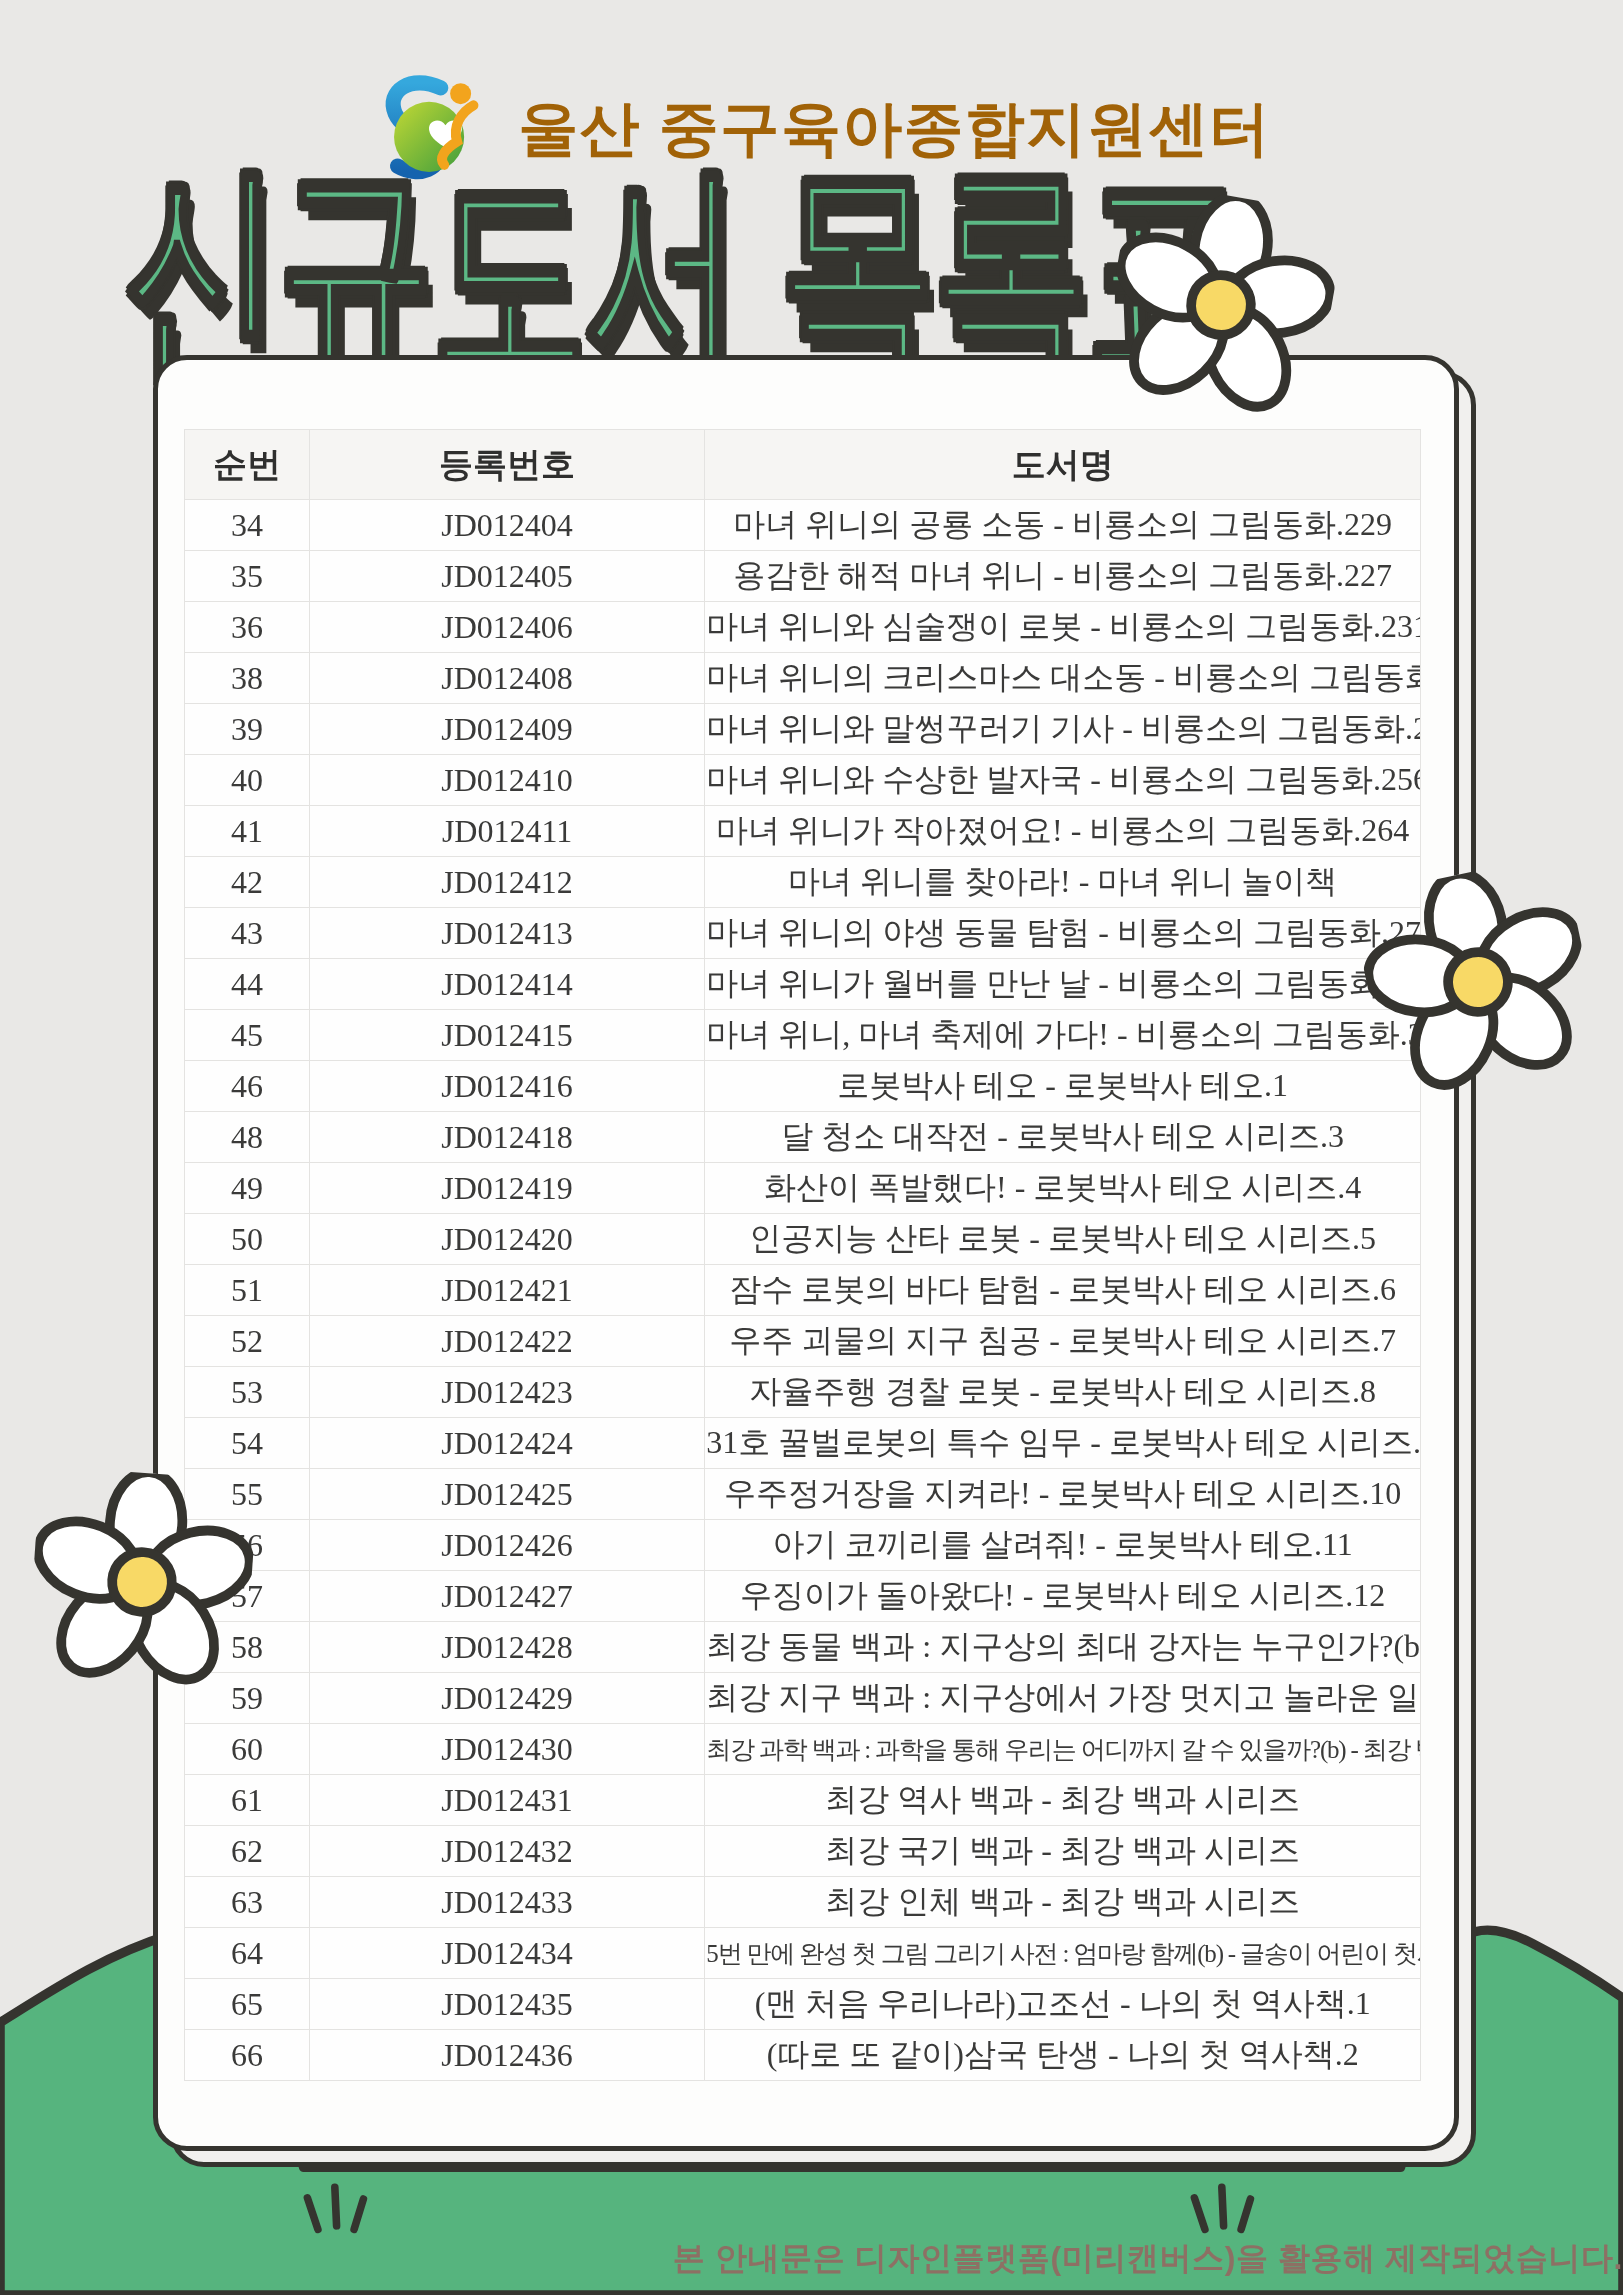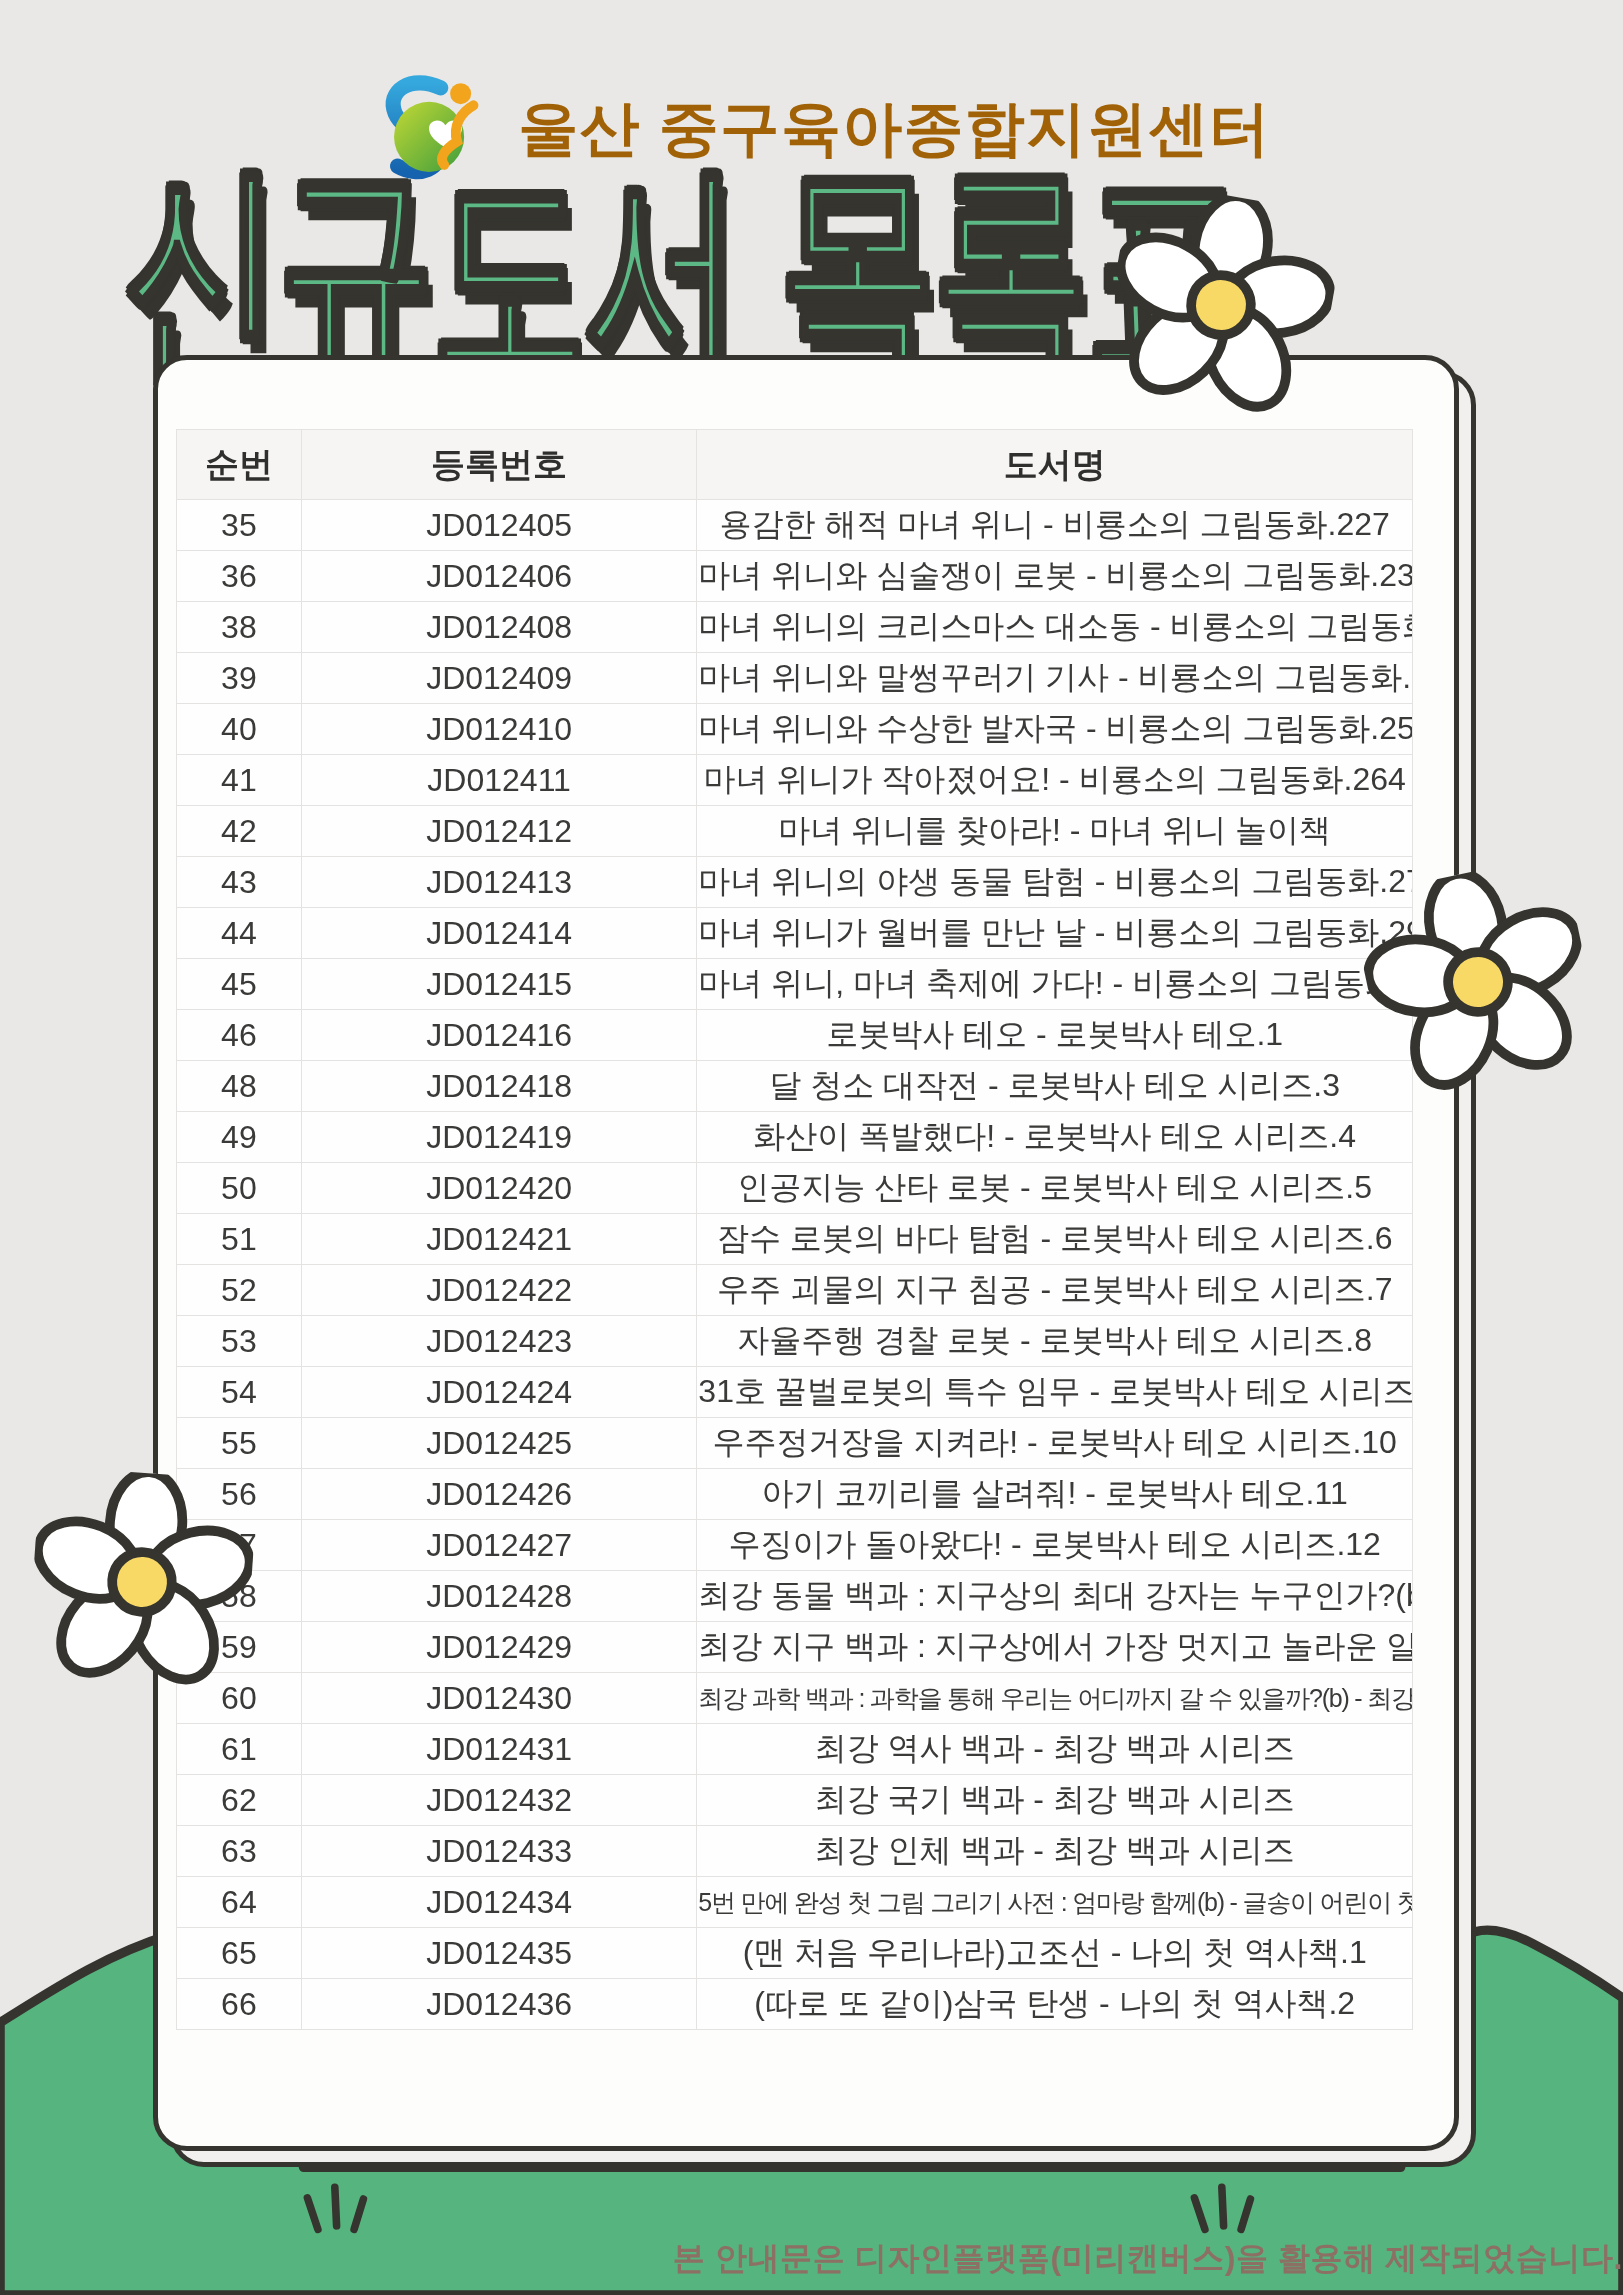--- a/index.html
+++ b/index.html
@@ -39,21 +39,21 @@
     z-index:2;box-sizing:border-box;
   }
   .card{
     position:absolute;left:153px;top:355px;width:1306px;height:1796px;
     background:#fdfdfc;border:5.8px solid #35342f;border-radius:34px;
     z-index:3;box-sizing:border-box;overflow:hidden;
   }
   
   table.booklist{
     border-collapse:collapse;table-layout:fixed;
-    margin:69px 28px 0 18px;width:1237px;
+    margin:69px 28px 0 26px;width:1237px;font-family:Liberation Serif, serif;
   }
   .booklist col.c-no{width:10.1%;}
   .booklist col.c-reg{width:32%;}
   .booklist col.c-title{width:57.9%;}
   .booklist th{
     background:#f6f5f3;height:67px;font-size:34px;font-weight:600;color:#2f2f2e;
     border:1.2px solid #e4e3e1;text-align:center;vertical-align:middle;
   }
   .booklist td{
     height:48px;font-size:32px;font-weight:400;color:#3a3a39;
@@ -125,20 +125,25 @@
       </colgroup>
     <thead>
       <tr>
         <th>순번</th>
         <th>등록번호</th>
         <th>도서명</th>
       </tr>
     </thead>
     <tbody id="book-rows">
         <tr>
+          <td>34</td>
+          <td>JD012404</td>
+          <td>마녀 위니의 공룡 소동 - 비룡소의 그림동화.229</td>
+        </tr>
+        <tr>
           <td>35</td>
           <td>JD012405</td>
           <td>용감한 해적 마녀 위니 - 비룡소의 그림동화.227</td>
         </tr>
         <tr>
           <td>36</td>
           <td>JD012406</td>
           <td>마녀 위니와 심술쟁이 로봇 - 비룡소의 그림동화.231</td>
         </tr>
         <tr>

